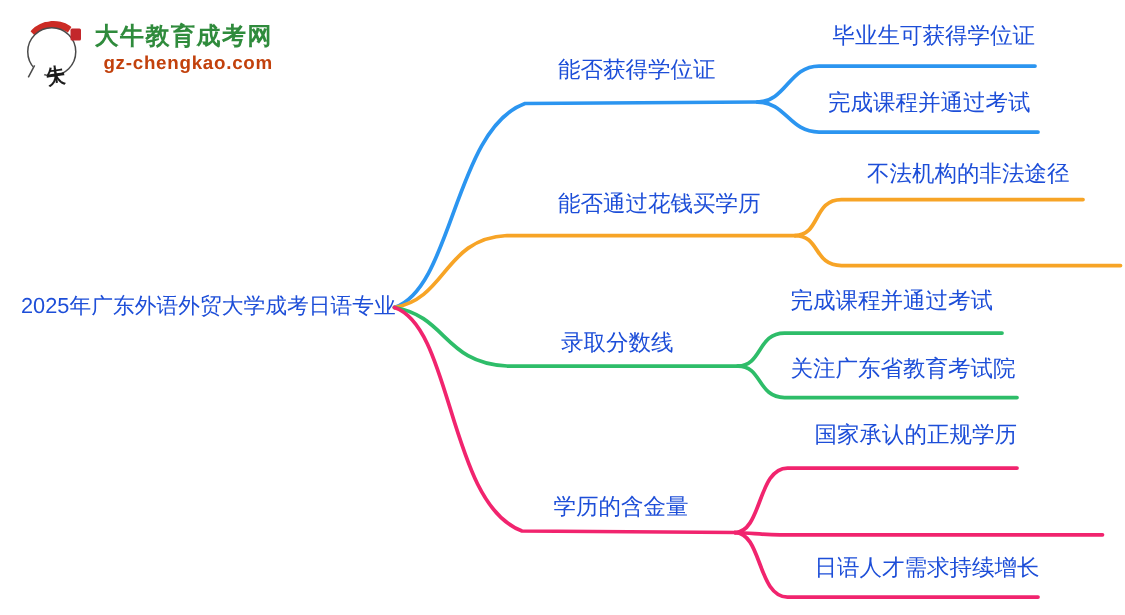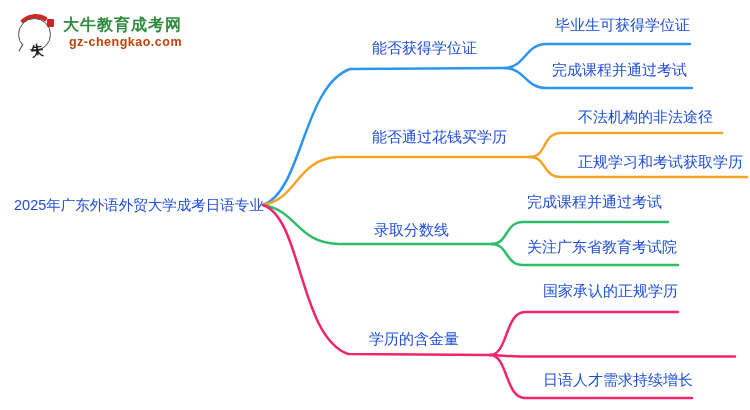--- a/index.html
+++ b/index.html
@@ -93,21 +93,20 @@
   </div>
 
   <div class="label root-label" style="left:14px; top:205px;">2025年广东外语外贸大学成考日语专业</div>
 
   <div class="label branch-label" style="left:372px; top:48px;">能否获得学位证</div>
   <div class="label child-label" style="left:555px; top:25px;">毕业生可获得学位证</div>
   <div class="label child-label" style="left:552px; top:70px;">完成课程并通过考试</div>
 
   <div class="label child-label" style="left:578px; top:117px;">不法机构的非法途径</div>
   <div class="label branch-label" style="left:372px; top:137px;">能否通过花钱买学历</div>
-  <div class="label child-label" style="left:578px; top:162px;">正规学习和考试获取学历</div>
 
   <div class="label branch-label" style="left:374px; top:230px;">录取分数线</div>
   <div class="label child-label" style="left:527px; top:202px;">完成课程并通过考试</div>
   <div class="label child-label" style="left:527px; top:247px;">关注广东省教育考试院</div>
 
   <div class="label branch-label" style="left:369px; top:339px;">学历的含金量</div>
   <div class="label child-label" style="left:543px; top:291px;">国家承认的正规学历</div>
   <div class="label child-label" style="left:543px; top:380px;">日语人才需求持续增长</div>
 
 </div>

